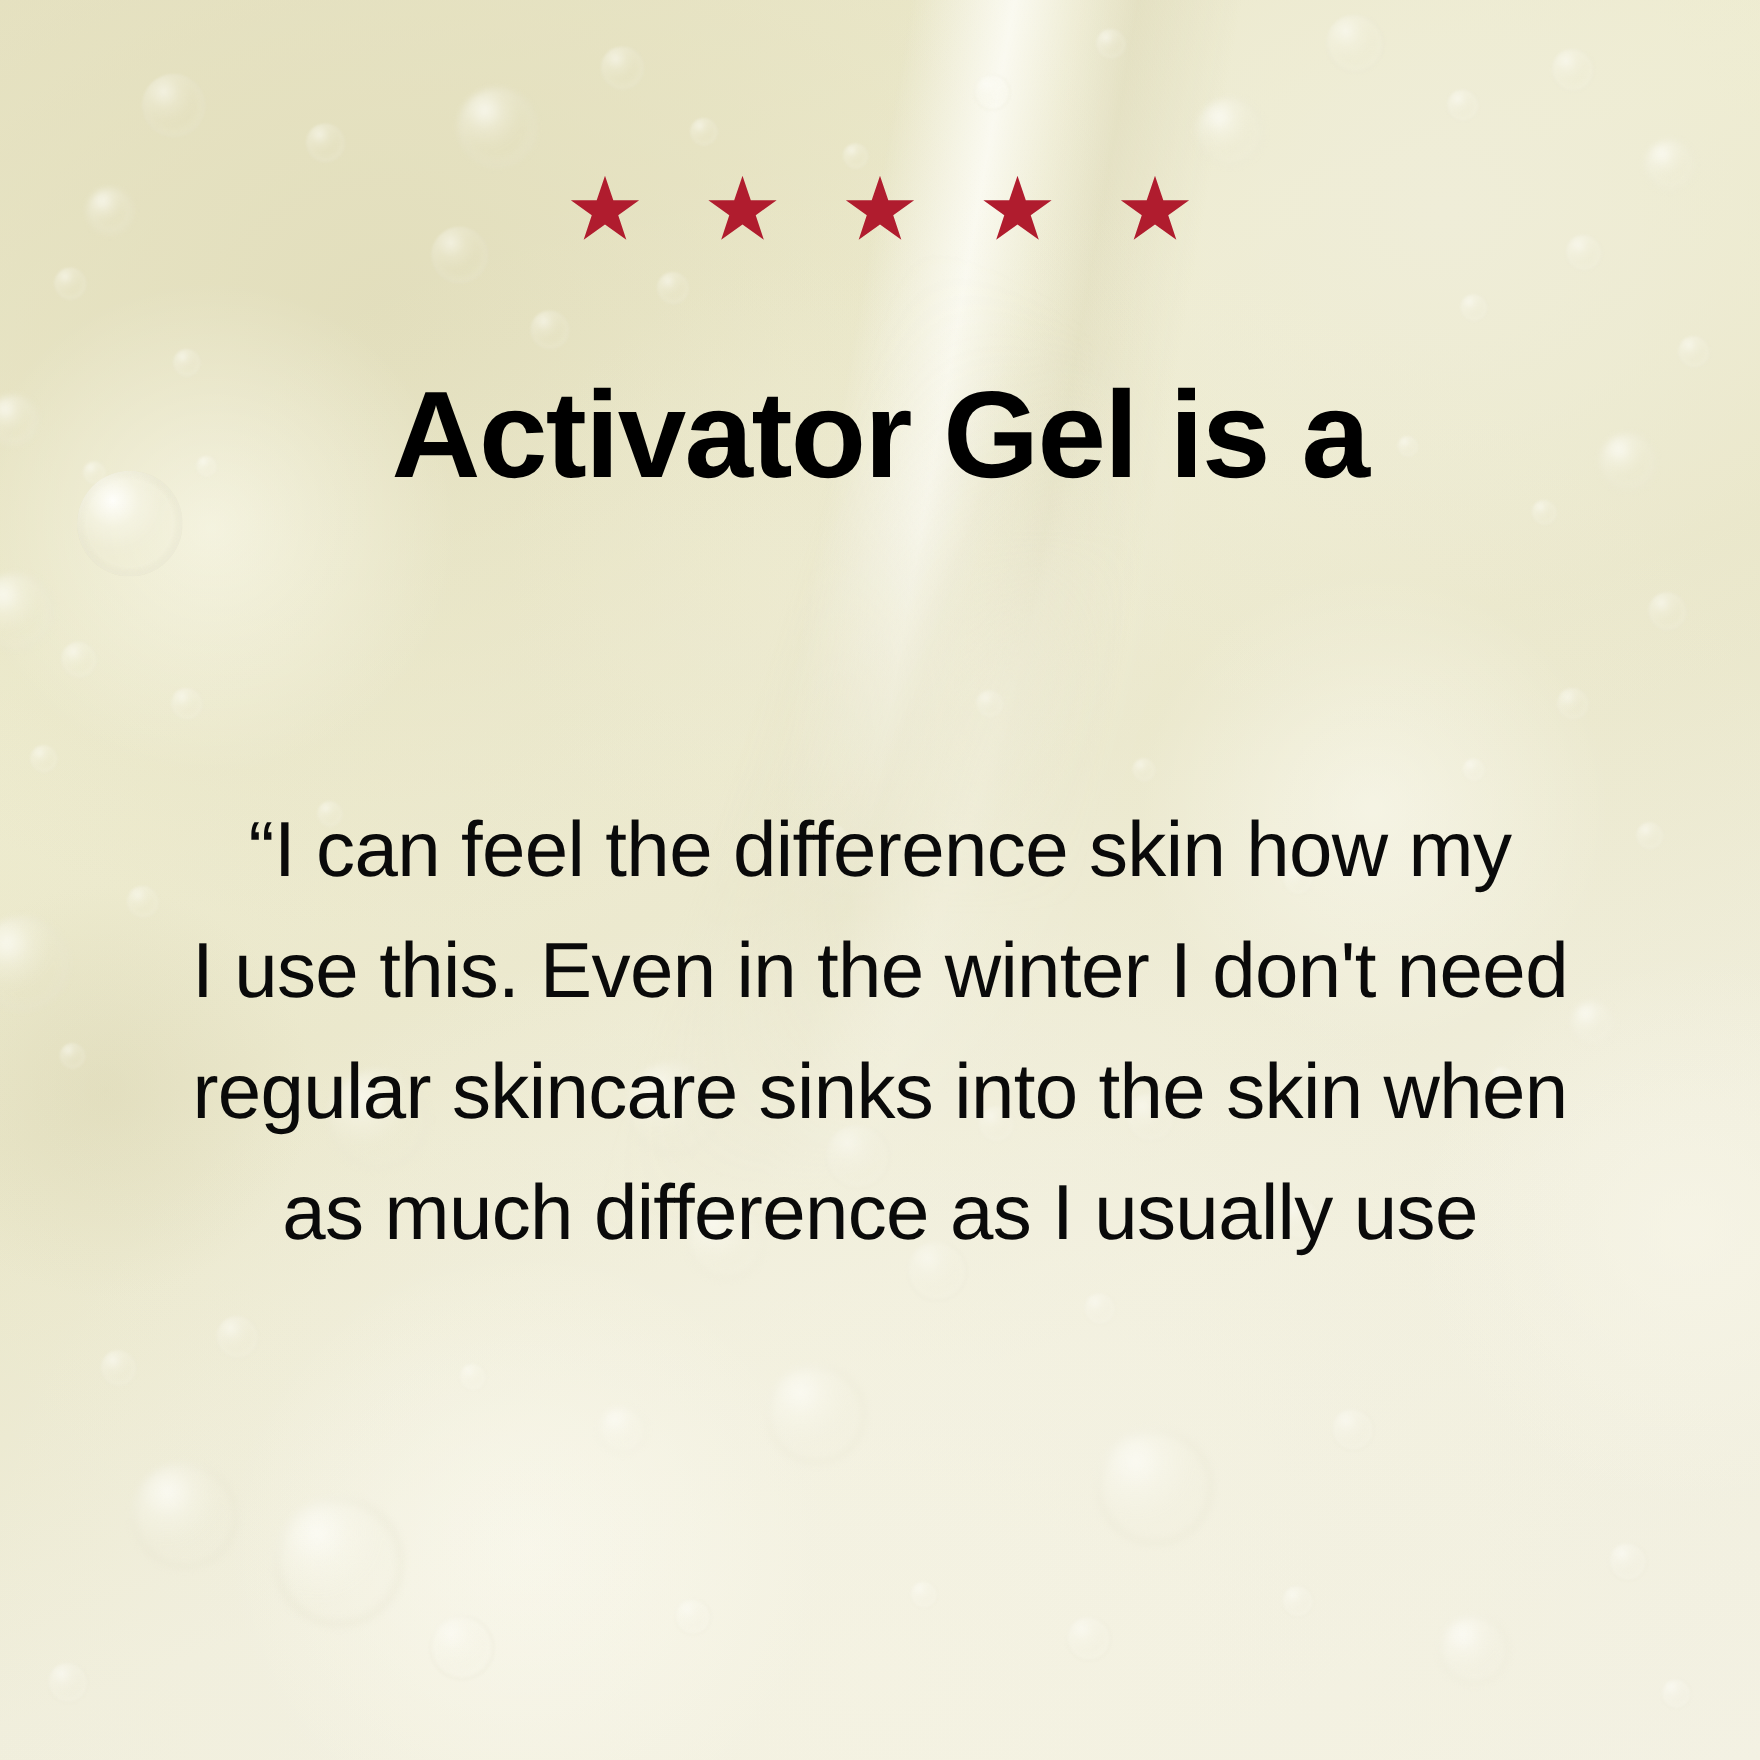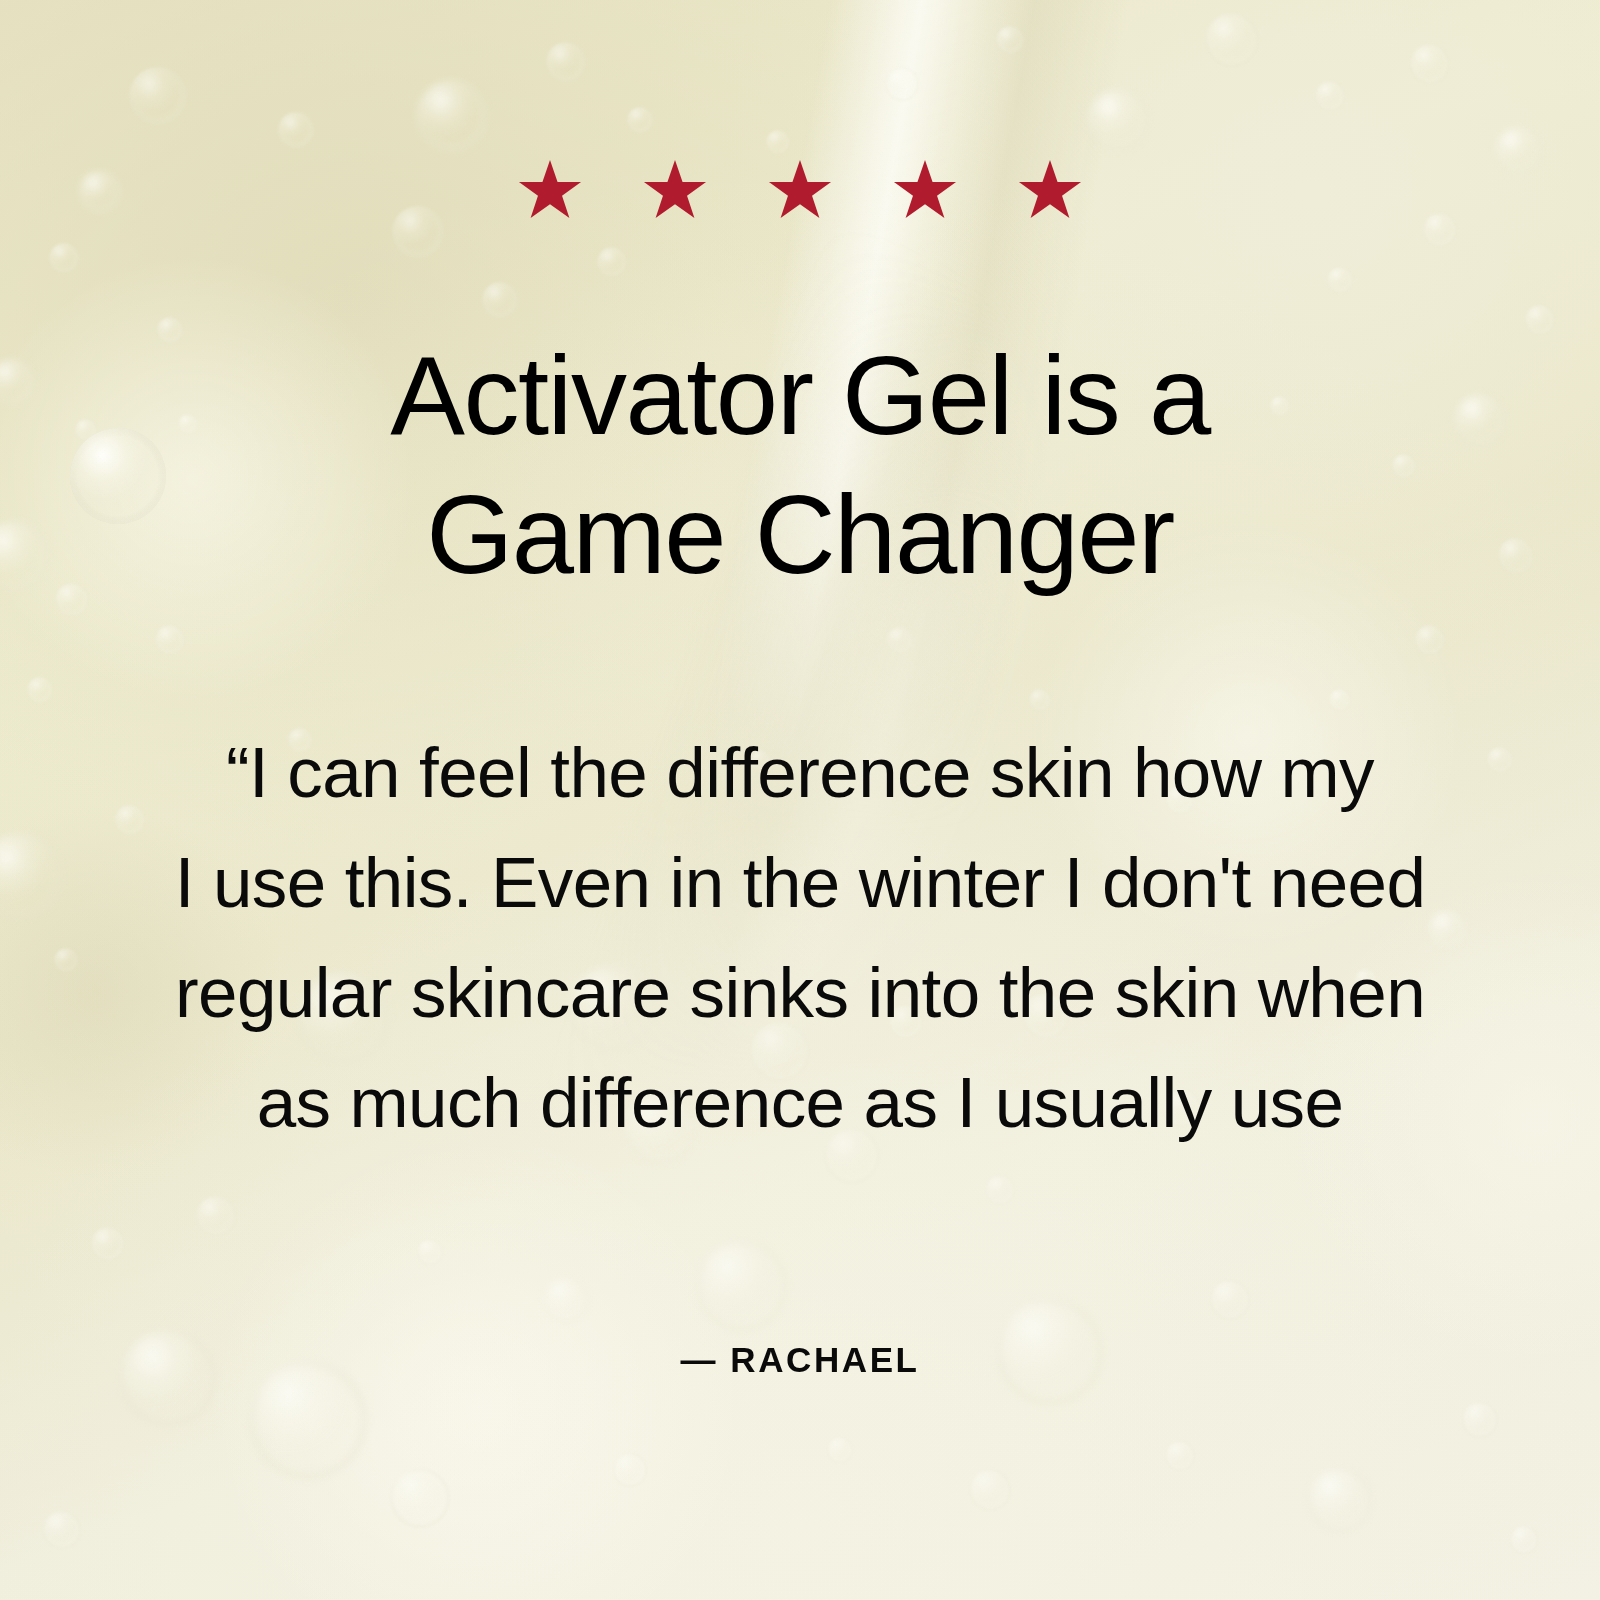--- a/index.html
+++ b/index.html
@@ -116,21 +116,21 @@
     top: 327px;
     left: 0;
     right: 0;
     margin: 0;
     font-size: 112px;
     line-height: 1.24;
     font-weight: 400;
     letter-spacing: -1.5px;
     color: #000000;
   }
-  .headline .hl-line { display: block; }
+  .headline .hl-line { display: block; font-weight: bold; }
 
   .quote {
     position: absolute;
     top: 718px;
     left: 78px;
     right: 78px;
     margin: 0;
     font-size: 71px;
     line-height: 1.55;
     font-weight: 400;
@@ -252,26 +252,24 @@
         <svg viewBox="0 0 100 95" class="star">
           <path d="M50 2 L61.8 36.6 L98.5 36.6 L68.8 58.0 L80.3 92.8 L50 71.2 L19.7 92.8 L31.2 58.0 L1.5 36.6 L38.2 36.6 Z" fill="#B01C2E"></path>
         </svg>
         <svg viewBox="0 0 100 95" class="star">
           <path d="M50 2 L61.8 36.6 L98.5 36.6 L68.8 58.0 L80.3 92.8 L50 71.2 L19.7 92.8 L31.2 58.0 L1.5 36.6 L38.2 36.6 Z" fill="#B01C2E"></path>
         </svg>
       </div>
 
     <h1 class="headline" id="headline">
         <span class="hl-line">Activator Gel is a</span>
-        <span class="hl-line">Game Changer</span>
       </h1>
 
     <blockquote class="quote" id="quote-text">
         <span class="q-line">“I can feel the difference skin how my</span>
         <span class="q-line">I use this. Even in the winter I don't need</span>
         <span class="q-line">regular skincare sinks into the skin when</span>
         <span class="q-line">as much difference as I usually use</span>
       </blockquote>
 
-    <div class="attribution">— RACHAEL</div>
 
   </div>
 </div>
 
 </body></html>

